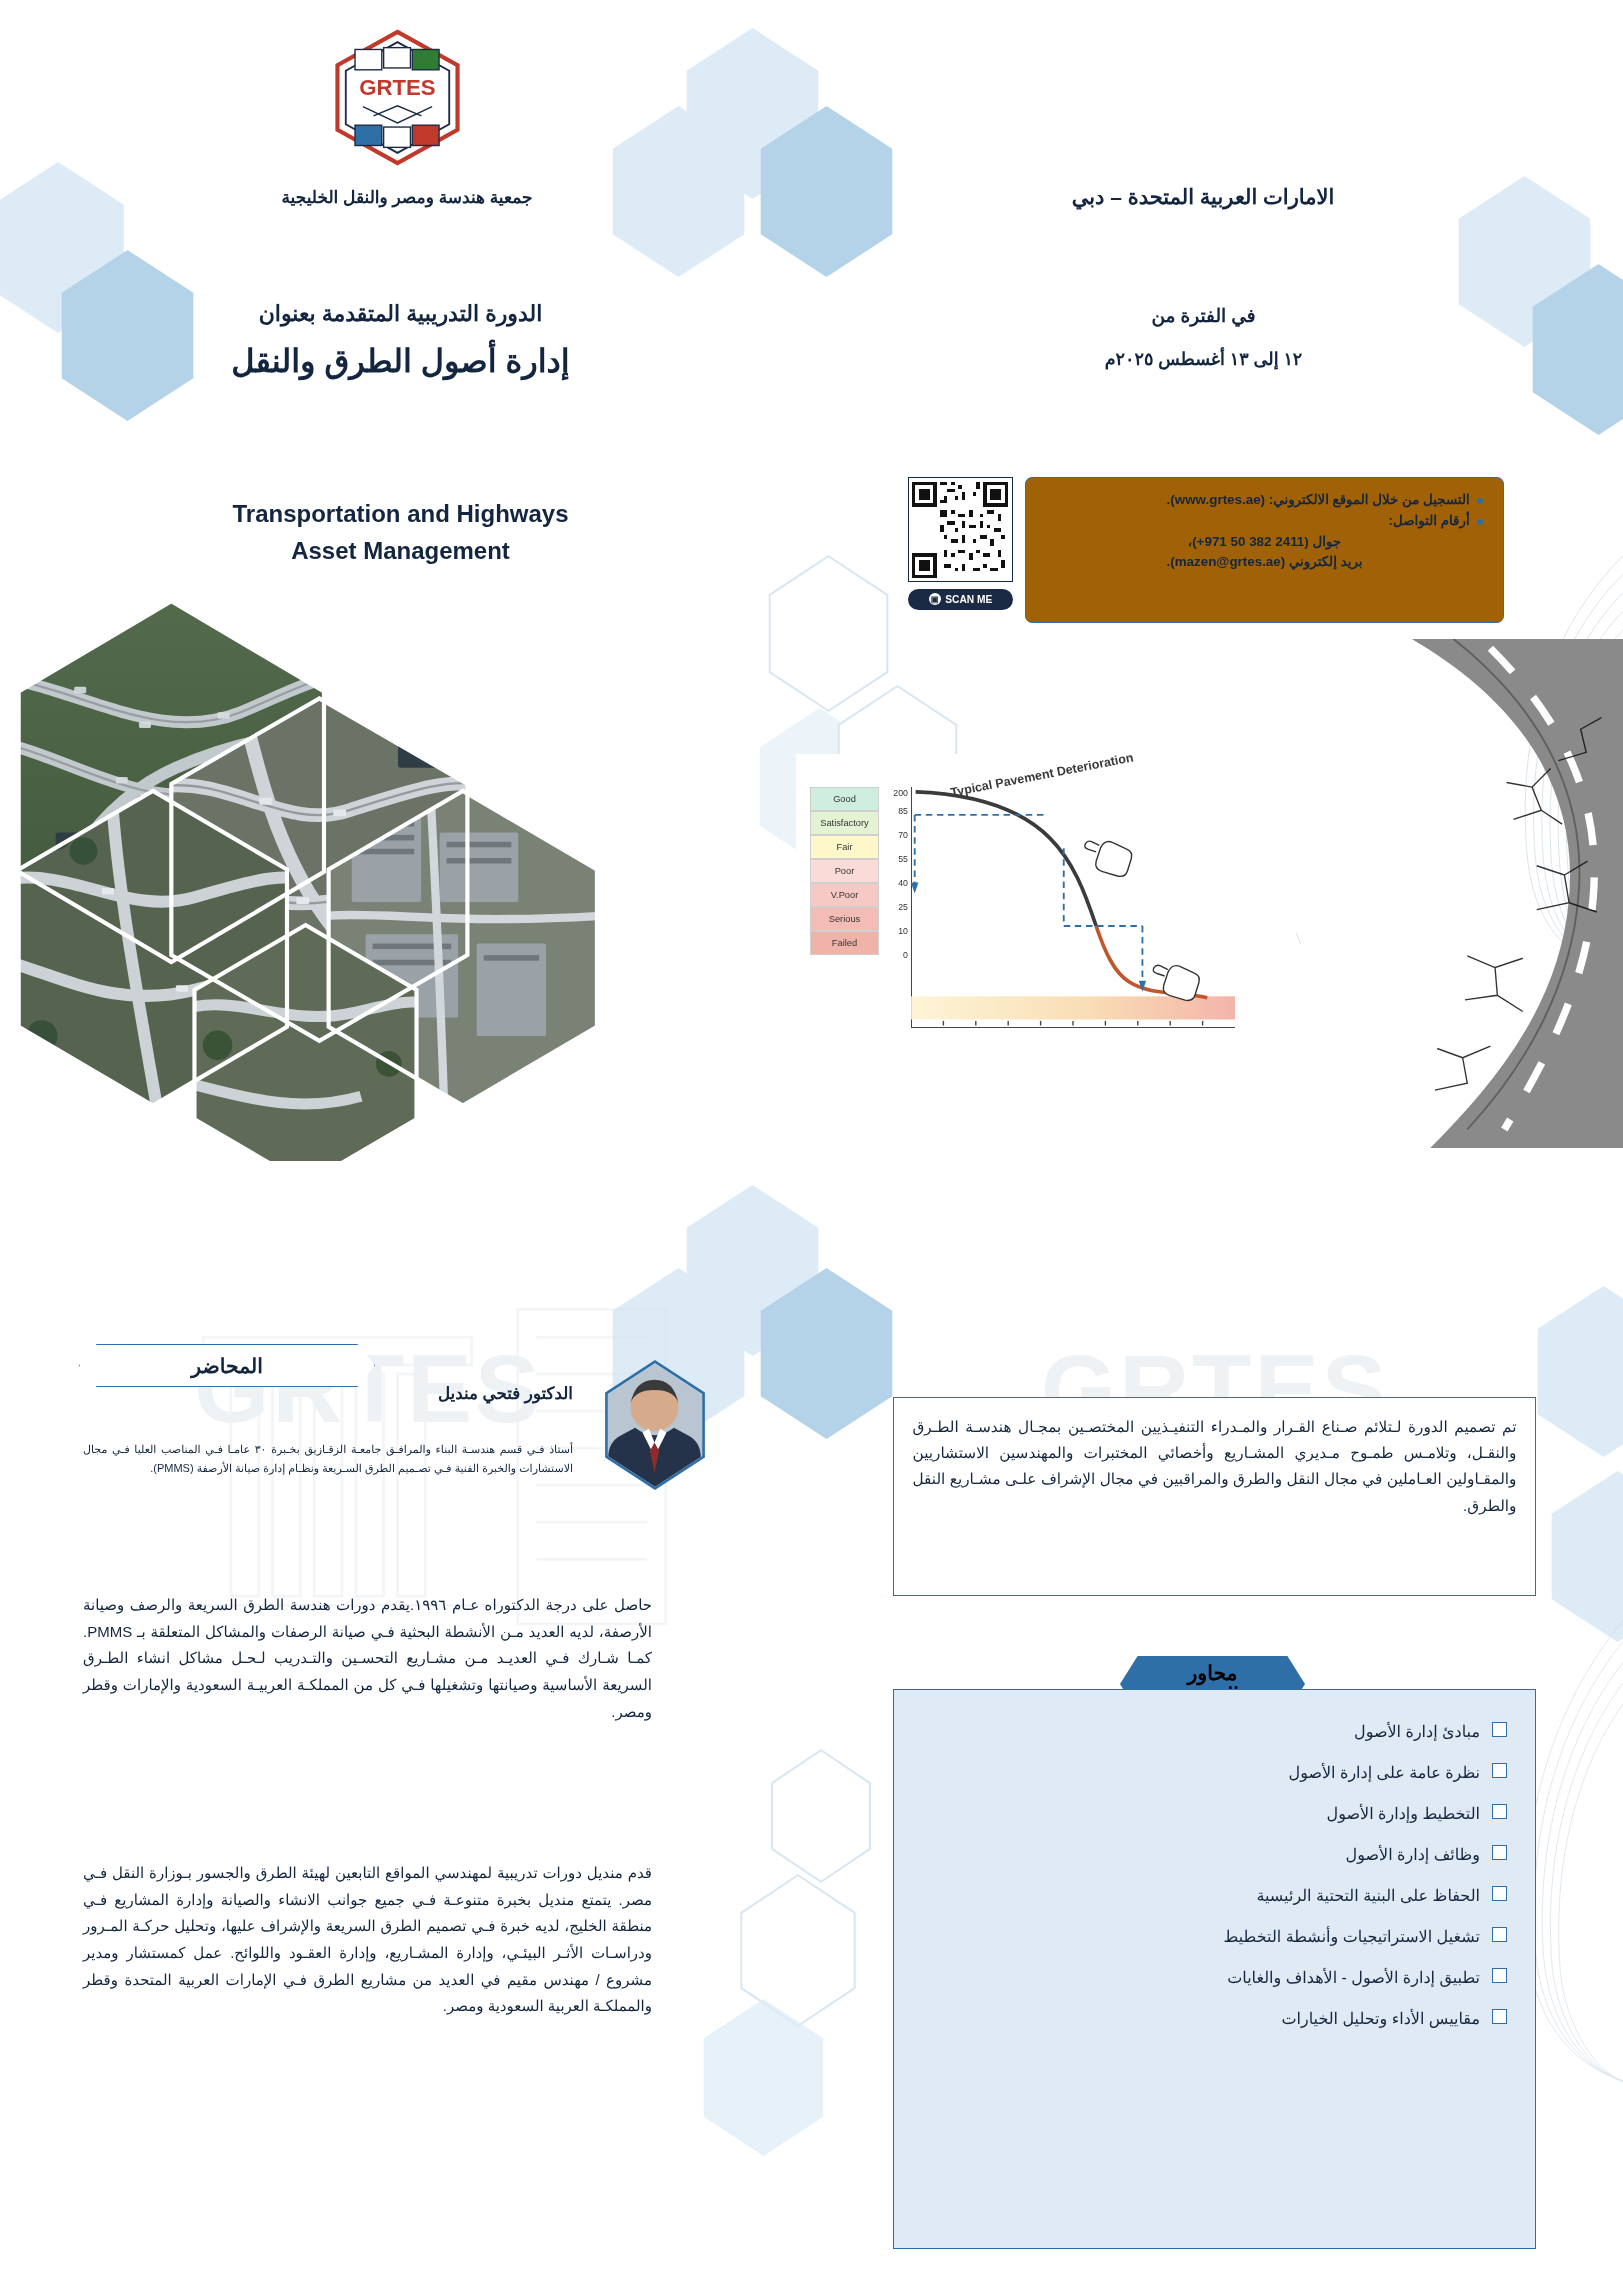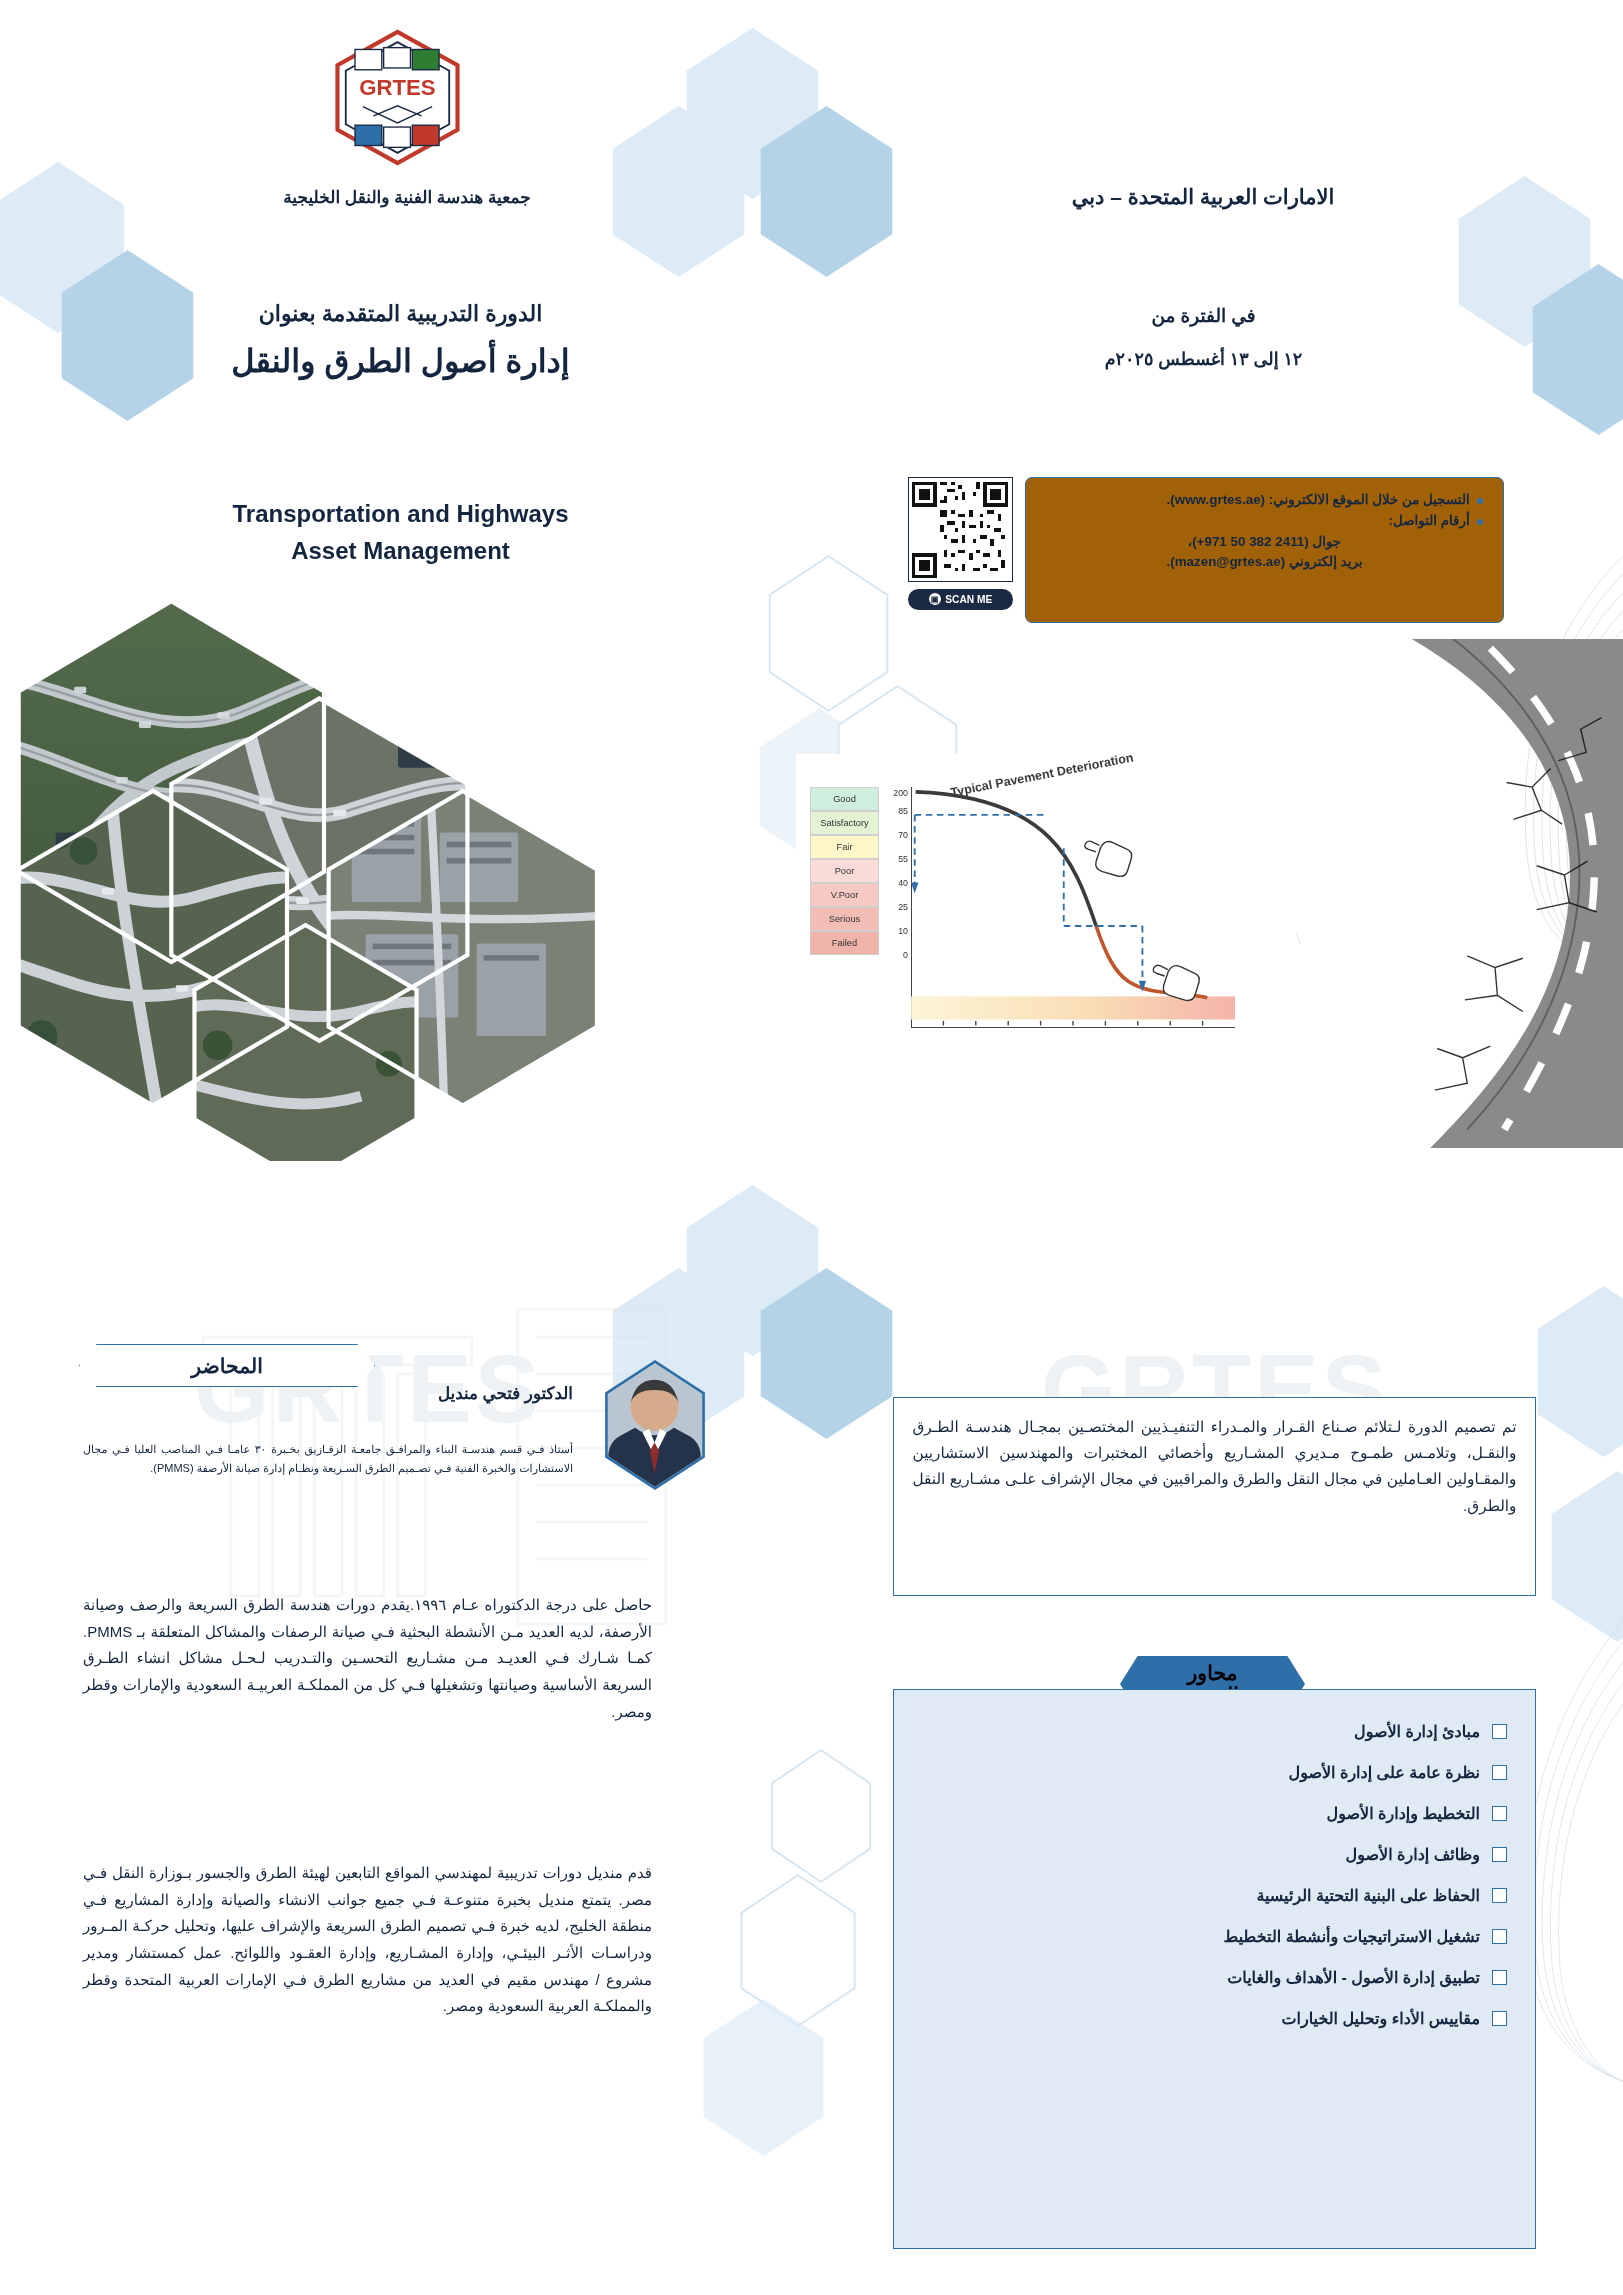--- a/index.html
+++ b/index.html
@@ -160,23 +160,23 @@
     border:1.4px solid #2f6fa8; background:#ffffff; padding:15.7px 18.5px;
     font-size:15.3px; line-height:1.72; color:#14263f; text-align:justify;
   }
 
   
   .topics-box {
     position:absolute; top:1689px; left:893px; width:643px; height:560px;
     border:1.9px solid #2f6fa8; background:#dfeaf4; padding:32px 28px 18.5px 28px;
   }
   .topic-row {
-    display:flex; align-items:center; justify-content:flex-start;
+    display:flex; justify-content:flex-start;
     gap:12px; margin-bottom:22px;
-    font-size:16px; font-weight:bold; color:#14263f;
+    font-size:16px; font-weight:normal; color:#14263f;
   }
   .topic-box {
     width:15px; height:15px; border:1.4px solid #2f6fa8; background:#ffffff;
     flex:0 0 auto;
   }
   .topic-text { flex:1 1 auto; text-align:right; }
 
   
   .lect-photo-hex {
     position:absolute; top:1360px; left:597px; width:116px; height:130px;
@@ -285,21 +285,21 @@
       <rect x="140" y="214" width="58" height="44" fill="#ffffff" stroke="#1b2a44" stroke-width="3"></rect>
       <rect x="202" y="210" width="58" height="44" fill="#c0392b" stroke="#1b2a44" stroke-width="3"></rect>
       <g stroke="#1b2a44" stroke-width="3" fill="none">
         <path d="M95,170 L170,205 L245,170"></path>
         <path d="M118,190 L170,168 L222,190"></path>
       </g>
       <text x="170" y="145" text-anchor="middle" font-family="Liberation Sans, sans-serif" font-size="48" font-weight="bold" fill="#c0392b" direction="ltr">GRTES</text>
     </svg>
   </div>
 
-  <div class="assoc-name">جمعية هندسة الفنية والنقل الخليجية</div>
+  <div class="assoc-name">جمعية هندسة ومصر والنقل الخليجية</div>
   <div class="country">الامارات العربية المتحدة   –  دبي</div>
   <div class="period-label">في الفترة من</div>
   <div class="period-date">١٢ إلى ١٣ أغسطس ٢٠٢٥م</div>
 
   <div class="course-kicker">الدورة التدريبية المتقدمة بعنوان</div>
   <div class="course-title-ar">إدارة أصول الطرق والنقل</div>
   <div class="course-title-en1">Transportation and Highways</div>
   <div class="course-title-en2">Asset Management</div>
 
   <div class="qr-wrap">

